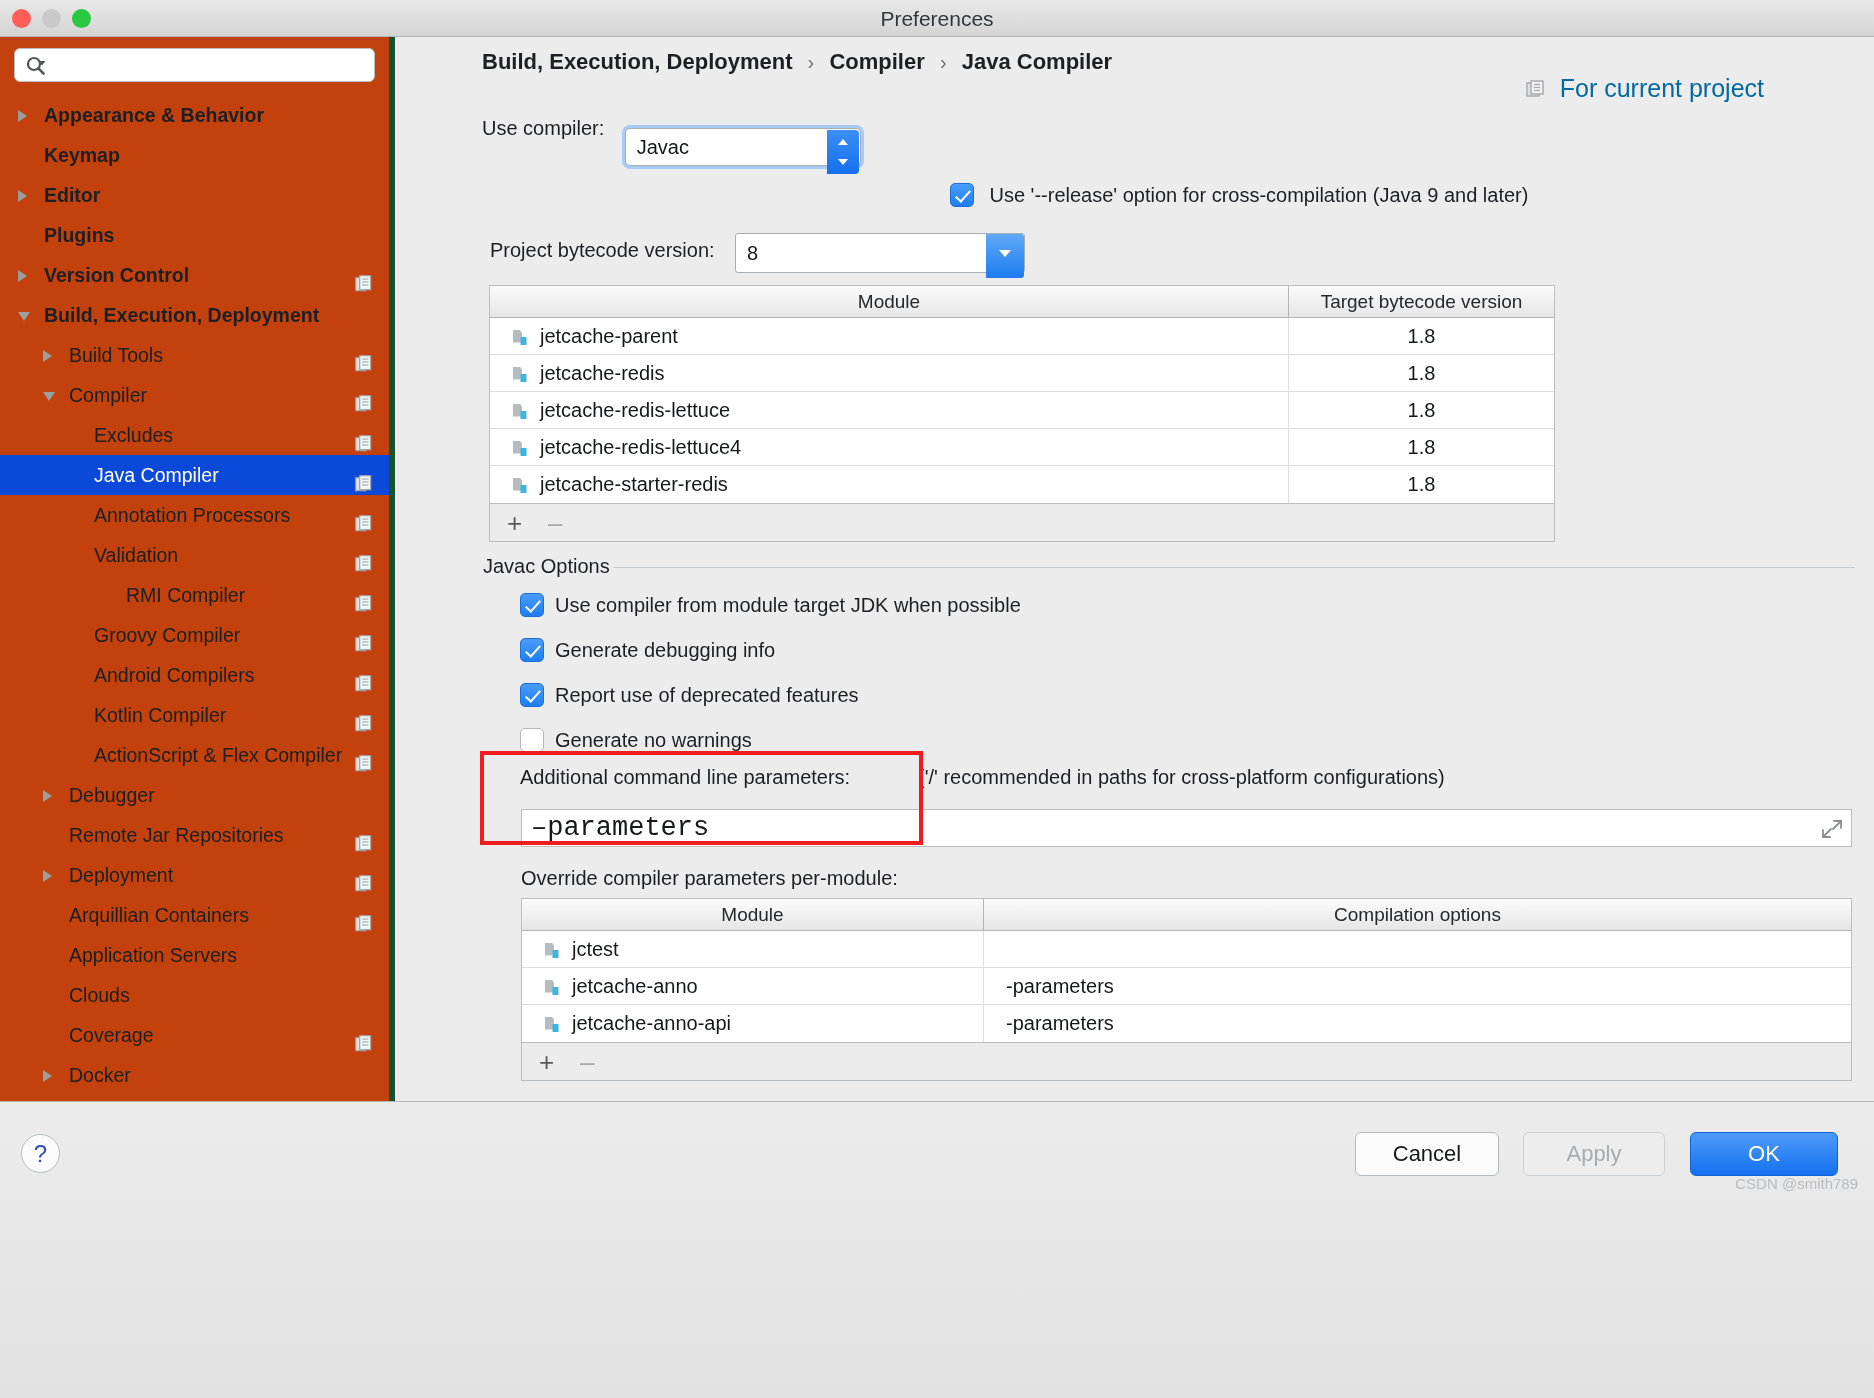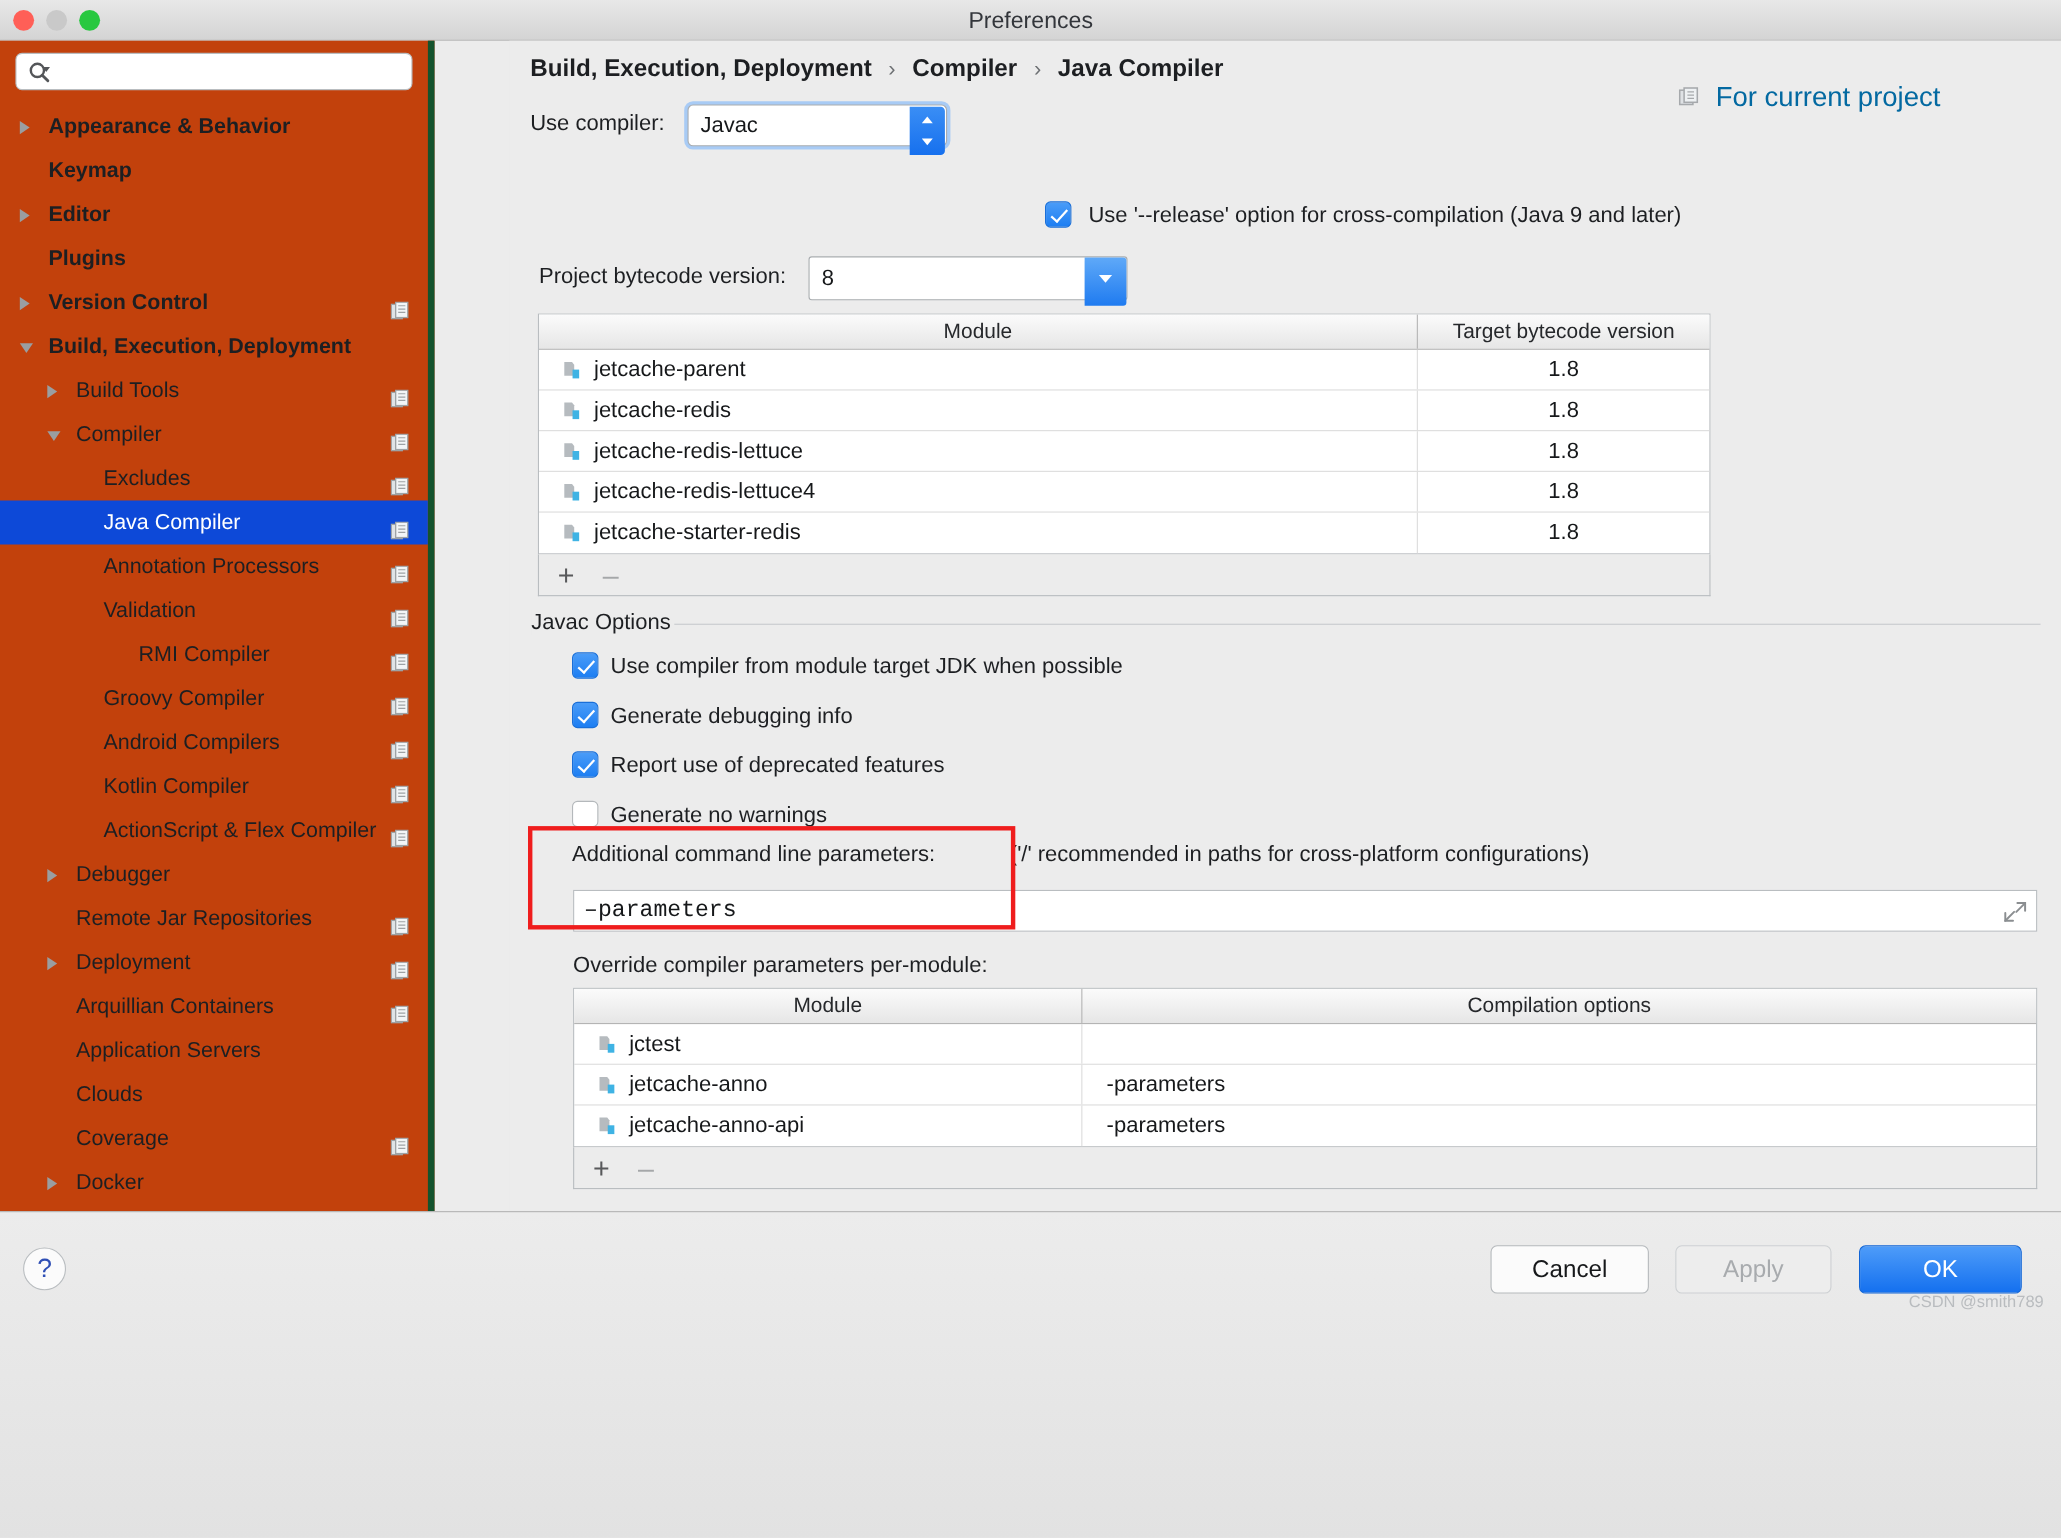--- a/index.html
+++ b/index.html
@@ -192,21 +192,21 @@
   .group-line {
     position:absolute; height:1px; background:#c6c9cc;
   }
 
   .txtfield {
     background:#fff; border:1px solid #b9bdc0;
     height:38px; position:relative;
   }
   .txtfield .tv {
     position:absolute; left:9px; top:0; line-height:37px;
-    font-size:21px; font-family:"Liberation Mono","DejaVu Sans Mono",monospace;
+    font-size:27px; font-family:"Liberation Mono","DejaVu Sans Mono",monospace;
     color:#16181a; white-space:nowrap;
   }
   .expand-icon { position:absolute; right:8px; top:9px; }
 
   .redbox {
     position:absolute; border:4px solid #ef1d1d; pointer-events:none;
   }
 
   
   .footer {
@@ -477,21 +477,21 @@
         <line x1="8" y1="4.5" x2="14" y2="4.5" stroke="#a6a9ac" stroke-width="1.2"></line>
         <line x1="8" y1="7.5" x2="14" y2="7.5" stroke="#a6a9ac" stroke-width="1.2"></line>
         <line x1="8" y1="10.5" x2="14" y2="10.5" stroke="#a6a9ac" stroke-width="1.2"></line>
       </svg>
     </span>
     <span>For current project</span>
   </div>
 
   <div class="row-usecompiler">
     <span class="lbl">Use compiler:</span>
-    <span class="combo-popup" style="width:236px;">
+    <span class="combo-popup" style="width:236px;margin-top:33px;">
       <span class="val">Javac</span>
       <span class="btn"></span>
     </span>
   </div>
 
   <div class="cbrow" style="position:absolute;left:487px;top:146px;">
     <span class="cb on"></span>
     <span class="cbtext">Use '--release' option for cross-compilation (Java 9 and later)</span>
   </div>
 

